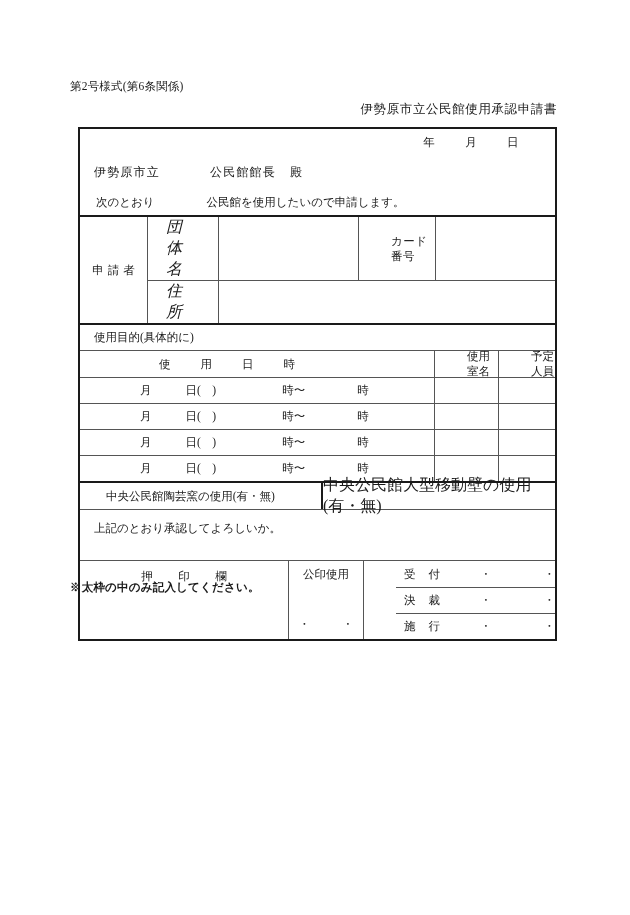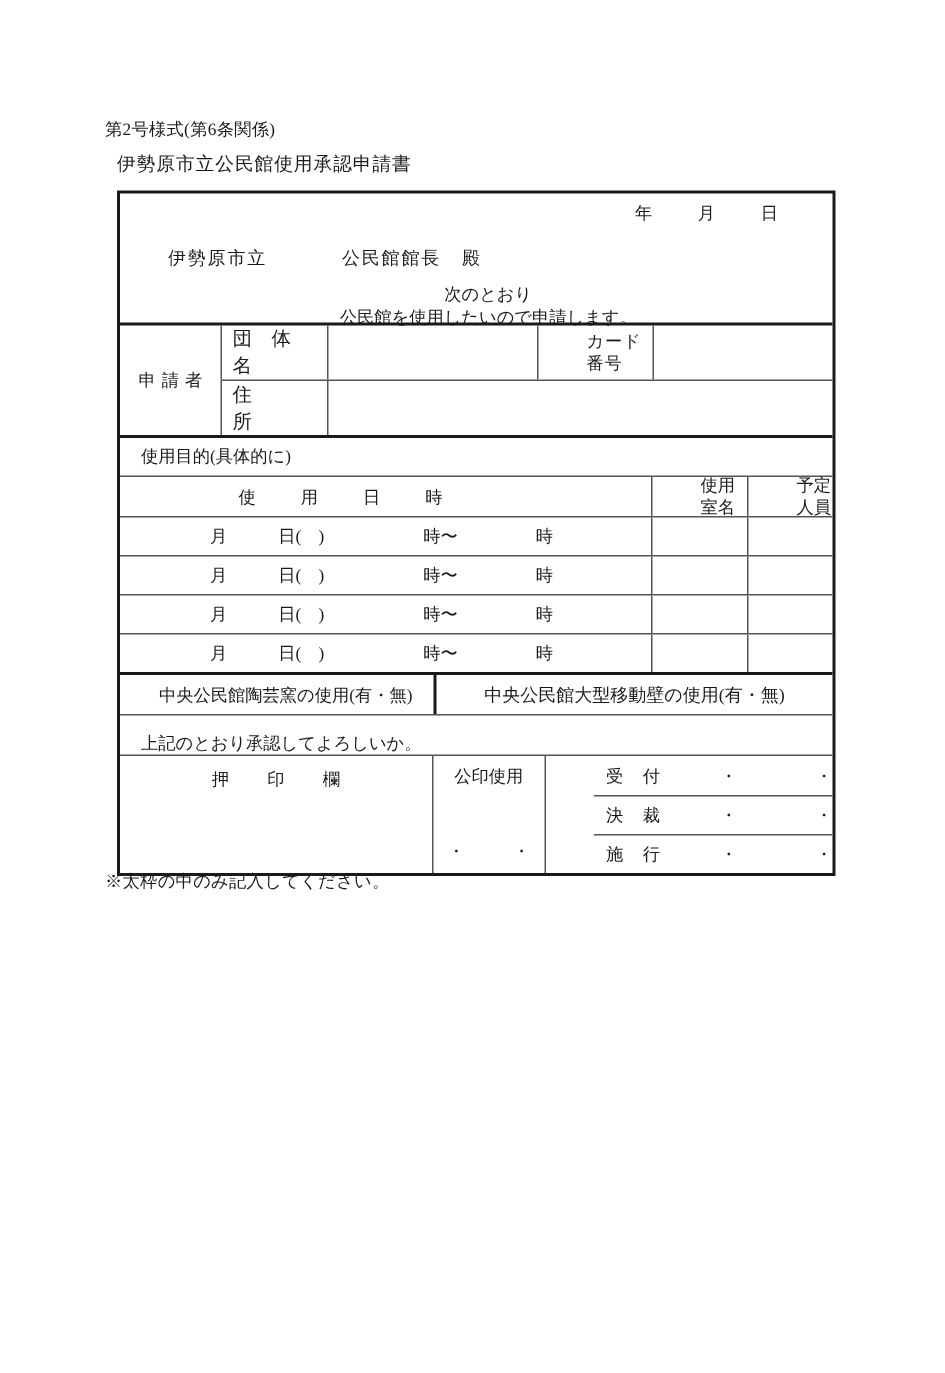--- a/index.html
+++ b/index.html
@@ -30,21 +30,21 @@
     top: 79px;
     font-size: 11.5px;
     letter-spacing: 0.2px;
     white-space: nowrap;
   }
   .doc-title {
     position: absolute;
     left: 78px;
     top: 101px;
     width: 479px;
-    text-align: left;
+    text-align: right;
     font-size: 12.5px;
     letter-spacing: 0.6px;
     white-space: nowrap;
   }
 
   
   .form {
     position: absolute;
     left: 78px;
     top: 127px;
@@ -85,35 +85,34 @@
     letter-spacing: 0.4px;
   }
   .date-line span { display: inline-block; }
   .dl-y { margin-right: 30px; }
   .dl-m { margin-right: 30px; }
 
   .addressee {
     height: 34px;
     display: flex;
     align-items: center;
-    padding-left: 32px;
+    padding-left: 14px;
     font-size: 12px;
   }
   .addressee .city { letter-spacing: 1.2px; }
   .addressee .gap { display: inline-block; width: 50px; }
   .addressee .kaicho { letter-spacing: 1.2px; }
   .addressee .dono { margin-left: 14px; }
 
   .sentence {
     height: 26px;
     display: flex;
     align-items: center;
     padding-left: 16px;
     font-size: 11.5px;
-    flex-direction: column;
   }
   .sentence .gap { display: inline-block; width: 52px; }
 
   
   .applicant-wrap { display: flex; }
   .applicant-label {
     width: 67px;
     box-sizing: border-box;
     display: flex;
     align-items: center;
@@ -123,22 +122,23 @@
     text-indent: 4px;
   }
   .applicant-rows { flex: 1; }
 
   .lab-col {
     width: 71px;
     box-sizing: border-box;
     display: flex;
     align-items: center;
     justify-content: space-between;
-    padding: 0 7px;
-    font-size: 13px;
+    padding: 0 18px;
+    font-size: 16px;
+    font-style: italic;
   }
   .val-col {
     flex: 1;
     box-sizing: border-box;
   }
   .card-lab {
     width: 77px;
     box-sizing: border-box;
     display: flex;
     align-items: center;
@@ -209,42 +209,42 @@
   
   .kiln-l {
     flex: 1;
     box-sizing: border-box;
     height: 26px;
     display: flex; align-items: center;
     padding-left: 26px;
     font-size: 11.5px;
   }
   .kiln-r {
-    width: 266px;
+    width: 234px;
     box-sizing: border-box;
     height: 26px;
     display: flex; align-items: center; justify-content: center;
-    font-size: 12px;
+    font-size: 16px;
   }
 
   .cond {
     height: 27px;
     display: flex; align-items: center;
     padding-left: 14px;
     font-size: 11.5px;
   }
   .approve {
     height: 26px;
     display: flex; align-items: flex-end;
     padding-left: 14px;
     font-size: 11.5px;
   }
 
   
-  .stamp-wrap { display: flex; }
+  .stamp-wrap { display: flex; margin-top: 24px; }
   .stamp-left {
     width: 236px;
     box-sizing: border-box;
     height: 78px;
     position: relative;
   }
   .stamp-left .lbl {
     position: absolute;
     left: 0; right: 0;
     top: 8px;
@@ -295,20 +295,21 @@
   .proc-row .pd2 { margin-left: 52px; }
 
   
   .footnote {
     position: absolute;
     left: 70px;
     top: 580px;
     font-size: 11.5px;
     letter-spacing: 0.2px;
     white-space: nowrap;
+    font-weight: bold;
   }
 </style>
 </head>
 <body>
 
 <div class="page">
 
   <div class="form-no">第2号様式(第6条関係)</div>
   <div class="doc-title">伊勢原市立公民館使用承認申請書</div>
 

